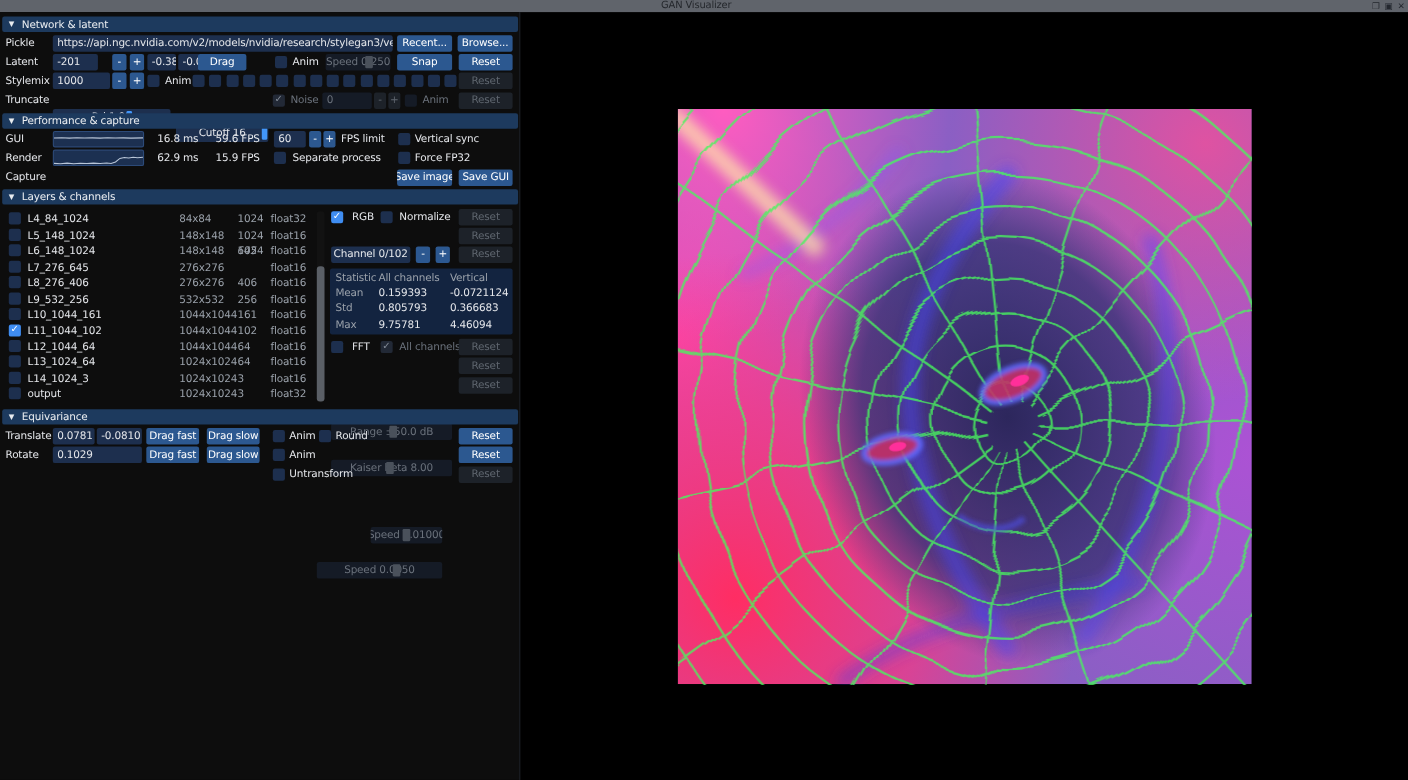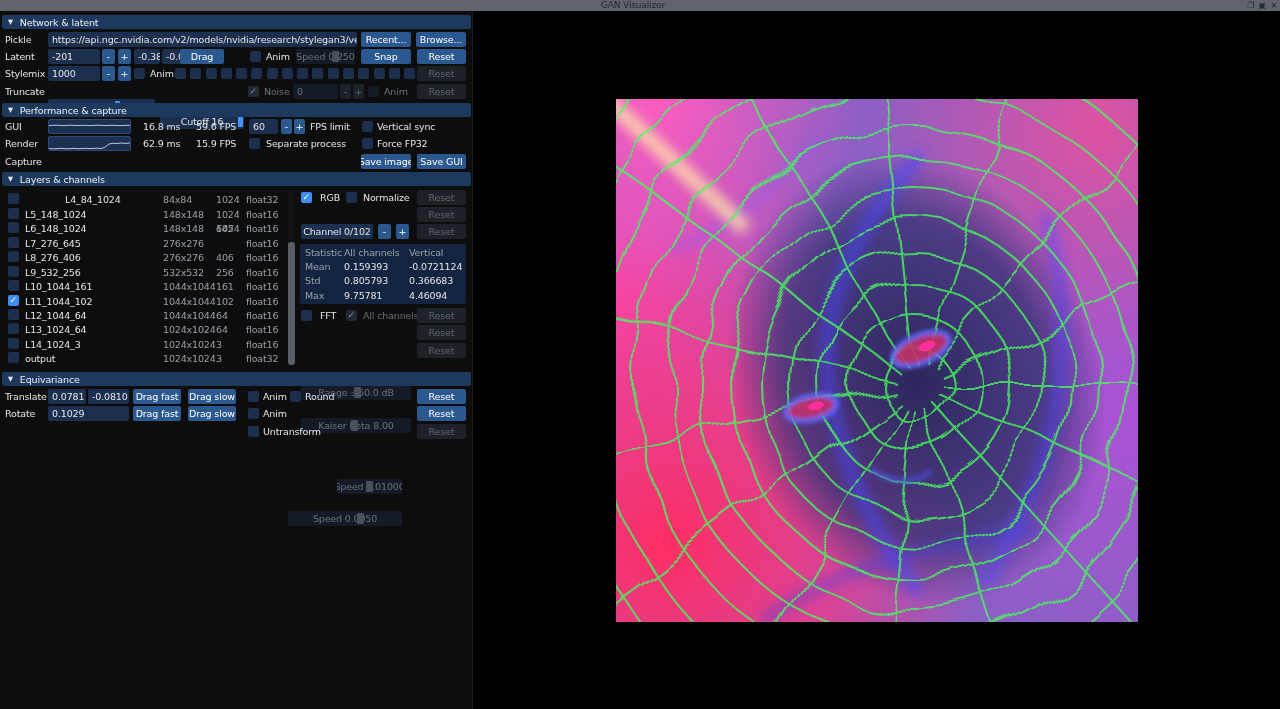--- a/index.html
+++ b/index.html
@@ -56,21 +56,21 @@
     <span class="arr">▼</span>
     <span>Network &amp; latent</span>
   </div>
 
   <span class="t" style="left:5px;top:34px;">Pickle</span>
   <div class="frame pad" style="left:48px;top:32px;width:309px;">https://api.ngc.nvidia.com/v2/models/nvidia/research/stylegan3/versions/1/files/style</div>
   <div class="btn" style="left:361px;top:32px;width:50px;">Recent...</div>
   <div class="btn" style="left:416px;top:32px;width:50px;">Browse...</div>
 
   <span class="t" style="left:5px;top:51px;">Latent</span>
-  <div class="frame pad" style="left:48px;top:49px;width:52px;">-201</div>
+  <div class="frame pad" style="left:48px;top:49px;width:41px;">-201</div>
   <div class="btn" style="left:102px;top:49px;width:13px;">-</div>
   <div class="btn" style="left:118px;top:49px;width:13px;">+</div>
   <div class="frame pad" style="left:134px;top:49px;width:26px;">-0.38</div>
   <div class="frame pad" style="left:162px;top:49px;width:20px;">-0.04</div>
   <div class="btn" style="left:180px;top:49px;width:44px;">Drag</div>
   <div class="cb" style="left:250px;top:51px;"></div>
   <span class="t" style="left:266px;top:51px;">Anim</span>
   <div class="frame ctr fdis slider" style="left:296px;top:49px;width:59px;">
     <span>Speed 0.250</span>
     <span class="grab grabdis" style="left:36px;"></span>
@@ -156,21 +156,21 @@
   <span class="t" style="left:5px;top:156px;">Capture</span>
   <div class="btn" style="left:361px;top:154px;width:50px;">Save image</div>
   <div class="btn" style="left:417px;top:154px;width:49px;">Save GUI</div>
 
   <div class="hdr" style="top:172px;">
     <span class="arr">▼</span>
     <span>Layers &amp; channels</span>
   </div>
 
   <div class="cb" style="left:8px;top:193px;"></div>
-  <span class="t" style="left:25px;top:194px;margin-left:40px;">L4_84_1024</span>
+  <span class="t" style="left:25px;top:194px;">L4_84_1024</span>
   <span class="t dim" style="left:163px;top:194px;">84x84</span>
   <span class="t dim" style="left:216px;top:194px;">1024</span>
   <span class="t dim" style="left:246px;top:194px;">float32</span>
 
   <div class="cb" style="left:8px;top:208px;"></div>
   <span class="t" style="left:25px;top:209px;">L5_148_1024</span>
   <span class="t dim" style="left:163px;top:209px;">148x148</span>
   <span class="t dim" style="left:216px;top:209px;">1024</span>
   <span class="t dim" style="left:246px;top:209px;">float16</span>
 

